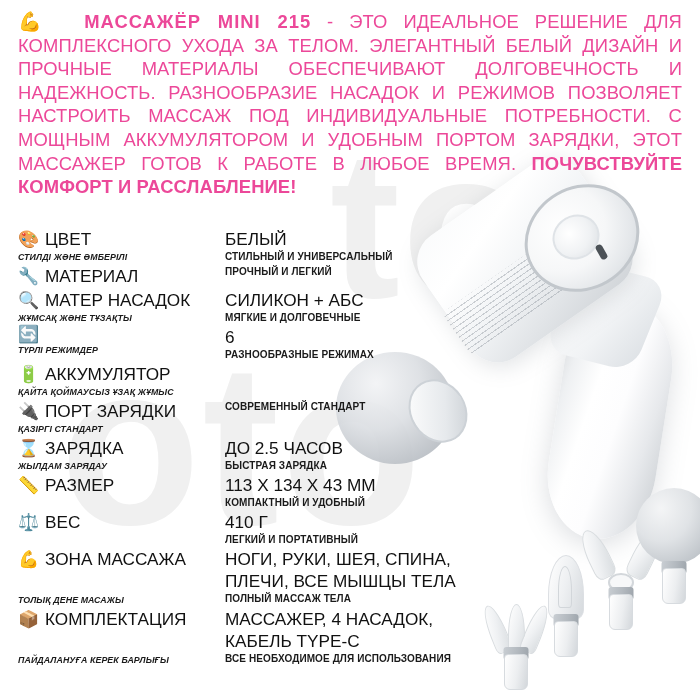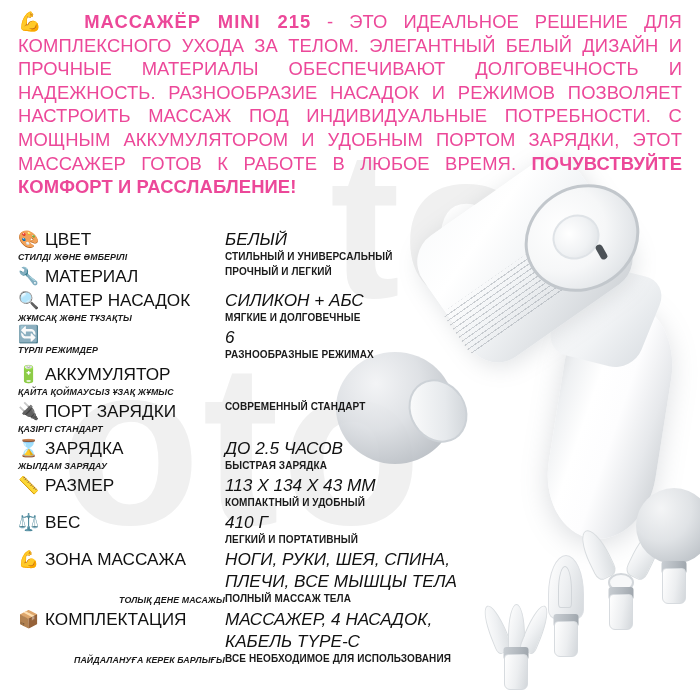--- a/index.html
+++ b/index.html
@@ -339,34 +339,33 @@
     margin-top: 1px;
     font-style: italic;
   }
   .spec-value {
     font-size: 17.2px;
     font-weight: 400;
     line-height: 22px;
     text-transform: uppercase;
     color: #111111;
     white-space: pre-line;
-    font-style: italic;
   }
   .spec-value-sub {
     font-size: 10px;
     font-weight: 700;
     line-height: 12px;
     text-transform: uppercase;
     color: #1a1a1a;
     letter-spacing: .1px;
     margin-top: 1px;
   }
 
   
-  .spec-row.tall .spec-sub { margin-top: 24px; text-align: right; }
+  .spec-row.tall .spec-sub { margin-top: 24px; }
 </style>
 </head>
 <body>
 
 <div id="infographic">
 
   <div class="watermark-layer">
     <div class="wm-text wm-a">to</div>
     <div class="wm-text wm-b">oto</div>
   </div>

